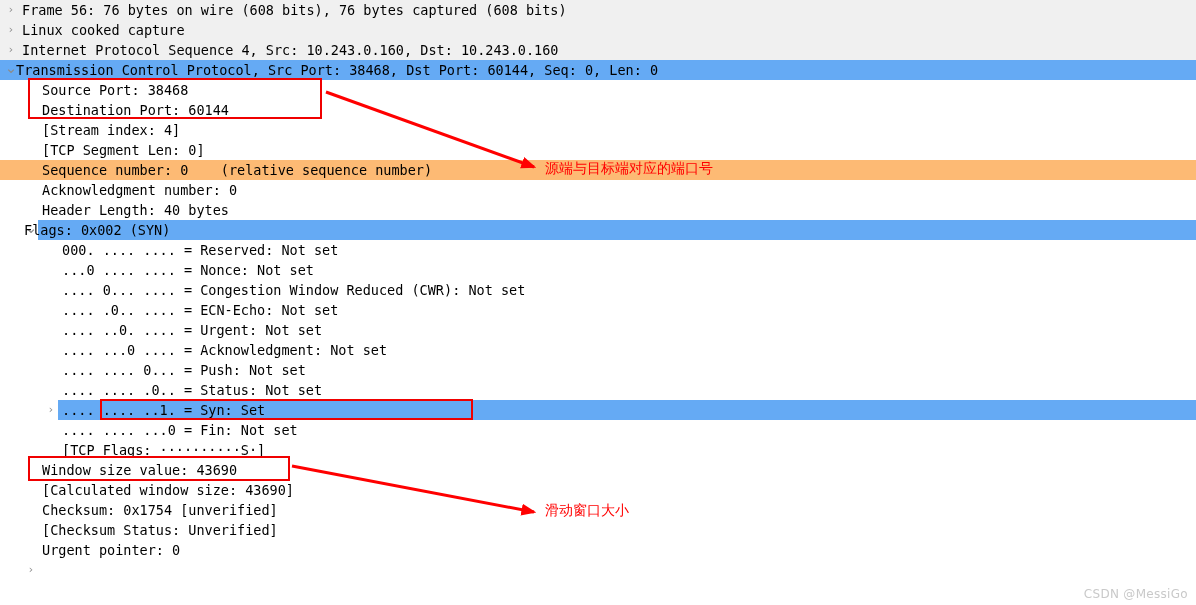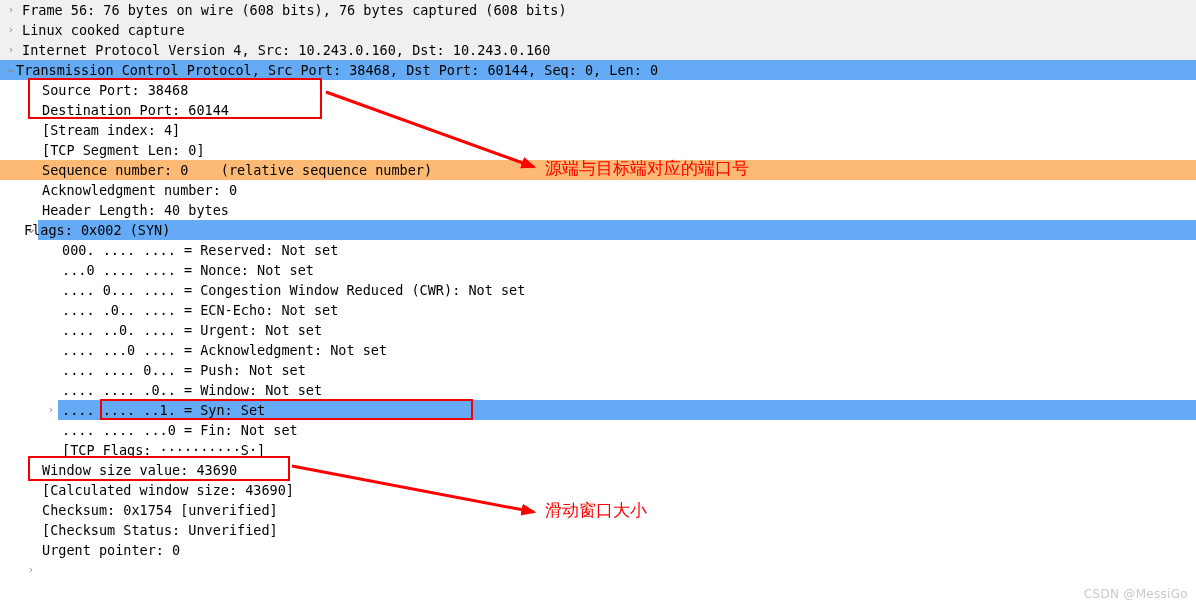--- a/index.html
+++ b/index.html
@@ -82,21 +82,21 @@
     width: 1196px;
     height: 605px;
     z-index: 6;
     pointer-events: none;
   }
 
   .note {
     position: absolute;
     color: #ff0000;
     font-family: "DejaVu Sans", "Liberation Sans", sans-serif;
-    font-size: 17px;
+    font-size: 14px;
     line-height: 20px;
     white-space: pre;
     z-index: 7;
   }
 
   .watermark {
     position: absolute;
     right: 8px;
     bottom: 4px;
     color: #c9c9c9;
@@ -106,38 +106,38 @@
     z-index: 8;
     white-space: pre;
   }
 </style>
 </head>
 <body>
 
 <div id="packet-tree">
     <div class="row bg-gray"><span class="chev" style="left: 4px;">›</span><span class="txt" style="margin-left: 22px;">Frame 56: 76 bytes on wire (608 bits), 76 bytes captured (608 bits)</span></div>
     <div class="row bg-gray"><span class="chev" style="left: 4px;">›</span><span class="txt" style="margin-left: 22px;">Linux cooked capture</span></div>
-    <div class="row bg-gray"><span class="chev" style="left: 4px;">›</span><span class="txt" style="margin-left: 22px;">Internet Protocol Version 4, Src: 10.243.0.160, Dst: 10.243.0.160</span></div>
+    <div class="row bg-gray"><span class="chev" style="left: 4px;">›</span><span class="txt" style="margin-left: 22px;">Internet Protocol Sequence 4, Src: 10.243.0.160, Dst: 10.243.0.160</span></div>
     <div class="row bg-selblue"><span class="chev" style="left: 4px; font-size: 15px; line-height: 16px;">⌄</span><span class="txt" style="margin-left: 16px;">Transmission Control Protocol, Src Port: 38468, Dst Port: 60144, Seq: 0, Len: 0</span></div>
     <div class="row bg-white"><span class="txt" style="margin-left: 42px;">Source Port: 38468</span></div>
     <div class="row bg-white"><span class="txt" style="margin-left: 42px;">Destination Port: 60144</span></div>
     <div class="row bg-white"><span class="txt" style="margin-left: 42px;">[Stream index: 4]</span></div>
     <div class="row bg-white"><span class="txt" style="margin-left: 42px;">[TCP Segment Len: 0]</span></div>
     <div class="row bg-lightblue"><span class="txt" style="margin-left: 42px;">Sequence number: 0    (relative sequence number)</span></div>
     <div class="row bg-white"><span class="txt" style="margin-left: 42px;">Acknowledgment number: 0</span></div>
     <div class="row bg-white"><span class="txt" style="margin-left: 42px;">Header Length: 40 bytes</span></div>
     <div class="row bg-white"><div class="fill" style="left: 38px; width: 1158px;"></div><span class="chev" style="left: 24px; font-size: 15px; line-height: 16px;">⌄</span><span class="txt" style="margin-left: 24px; text-align: right;">Flags: 0x002 (SYN)</span></div>
     <div class="row bg-white"><span class="txt" style="margin-left: 62px;">000. .... .... = Reserved: Not set</span></div>
     <div class="row bg-white"><span class="txt" style="margin-left: 62px;">...0 .... .... = Nonce: Not set</span></div>
     <div class="row bg-white"><span class="txt" style="margin-left: 62px;">.... 0... .... = Congestion Window Reduced (CWR): Not set</span></div>
     <div class="row bg-white"><span class="txt" style="margin-left: 62px;">.... .0.. .... = ECN-Echo: Not set</span></div>
     <div class="row bg-white"><span class="txt" style="margin-left: 62px;">.... ..0. .... = Urgent: Not set</span></div>
     <div class="row bg-white"><span class="txt" style="margin-left: 62px;">.... ...0 .... = Acknowledgment: Not set</span></div>
     <div class="row bg-white"><span class="txt" style="margin-left: 62px;">.... .... 0... = Push: Not set</span></div>
-    <div class="row bg-white"><span class="txt" style="margin-left: 62px;">.... .... .0.. = Window: Not set</span></div>
+    <div class="row bg-white"><span class="txt" style="margin-left: 62px;">.... .... .0.. = Status: Not set</span></div>
     <div class="row bg-white"><div class="fill" style="left: 58px; width: 1138px;"></div><span class="chev" style="left: 44px;">›</span><span class="txt" style="margin-left: 62px;">.... .... ..1. = Syn: Set</span></div>
     <div class="row bg-white"><span class="txt" style="margin-left: 62px;">.... .... ...0 = Fin: Not set</span></div>
     <div class="row bg-white"><span class="txt" style="margin-left: 62px;">[TCP Flags: ··········S·]</span></div>
     <div class="row bg-white"><span class="txt" style="margin-left: 42px;">Window size value: 43690</span></div>
     <div class="row bg-white"><span class="txt" style="margin-left: 42px;">[Calculated window size: 43690]</span></div>
     <div class="row bg-white"><span class="txt" style="margin-left: 42px;">Checksum: 0x1754 [unverified]</span></div>
     <div class="row bg-white"><span class="txt" style="margin-left: 42px;">[Checksum Status: Unverified]</span></div>
     <div class="row bg-white"><span class="txt" style="margin-left: 42px;">Urgent pointer: 0</span></div>
     <div class="row bg-white"><span class="chev" style="left: 24px;">›</span></div>
   </div>

